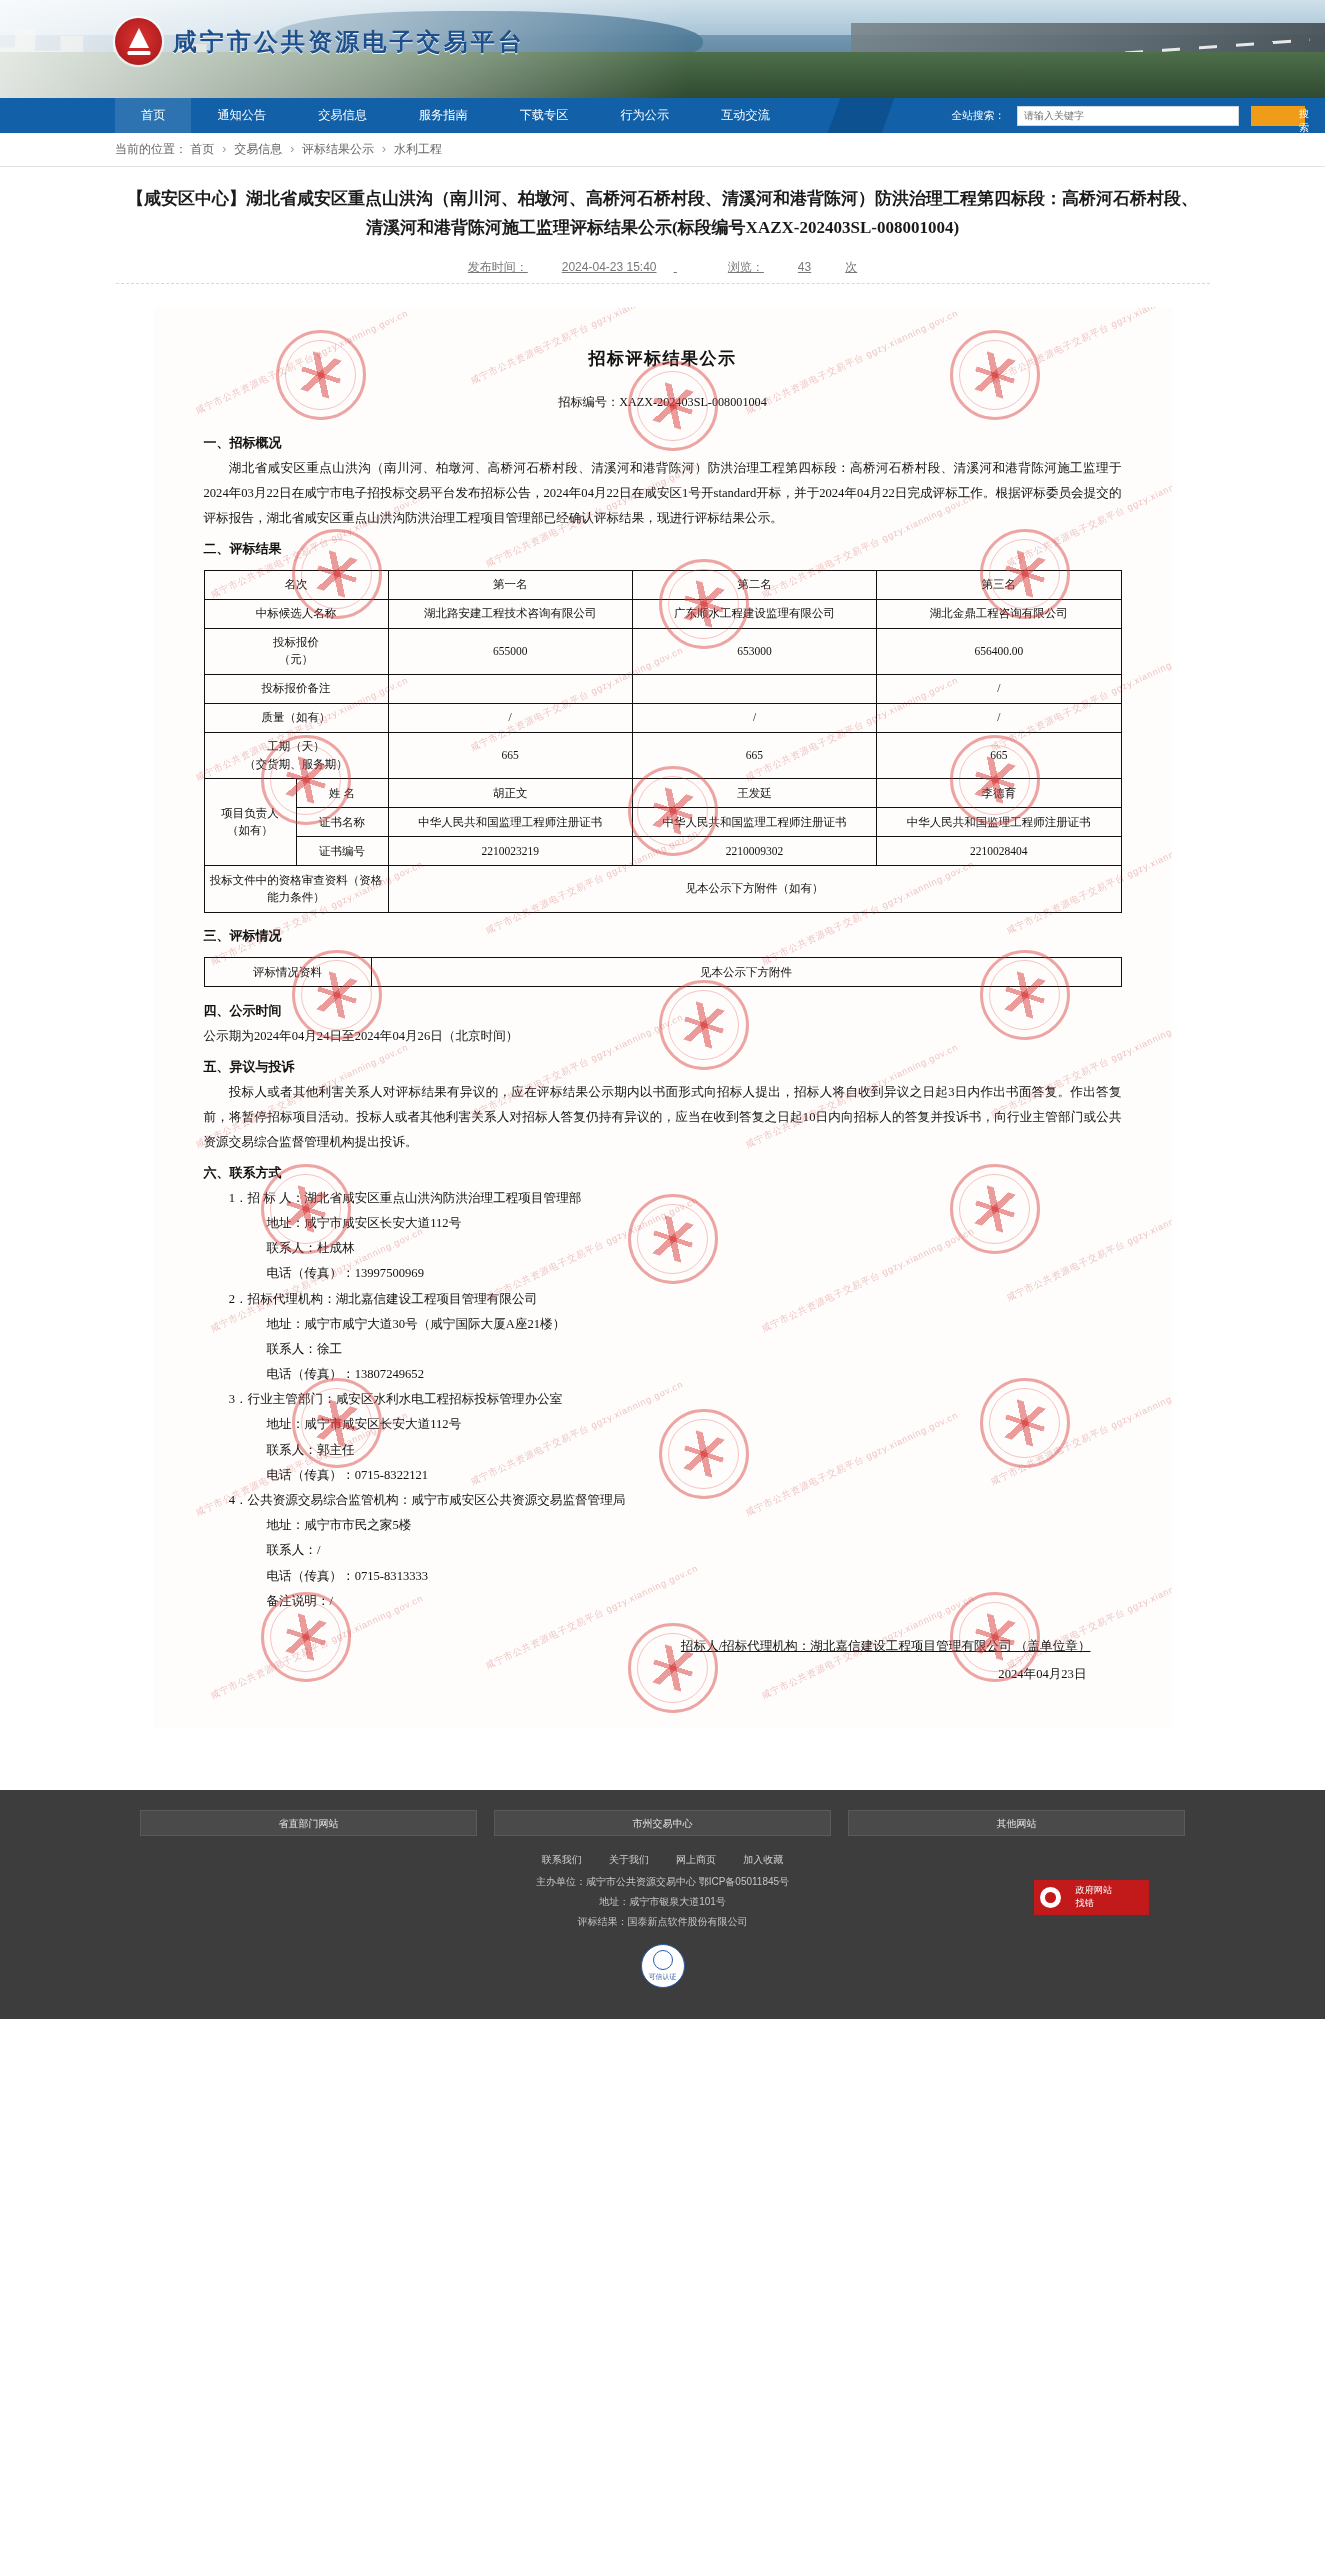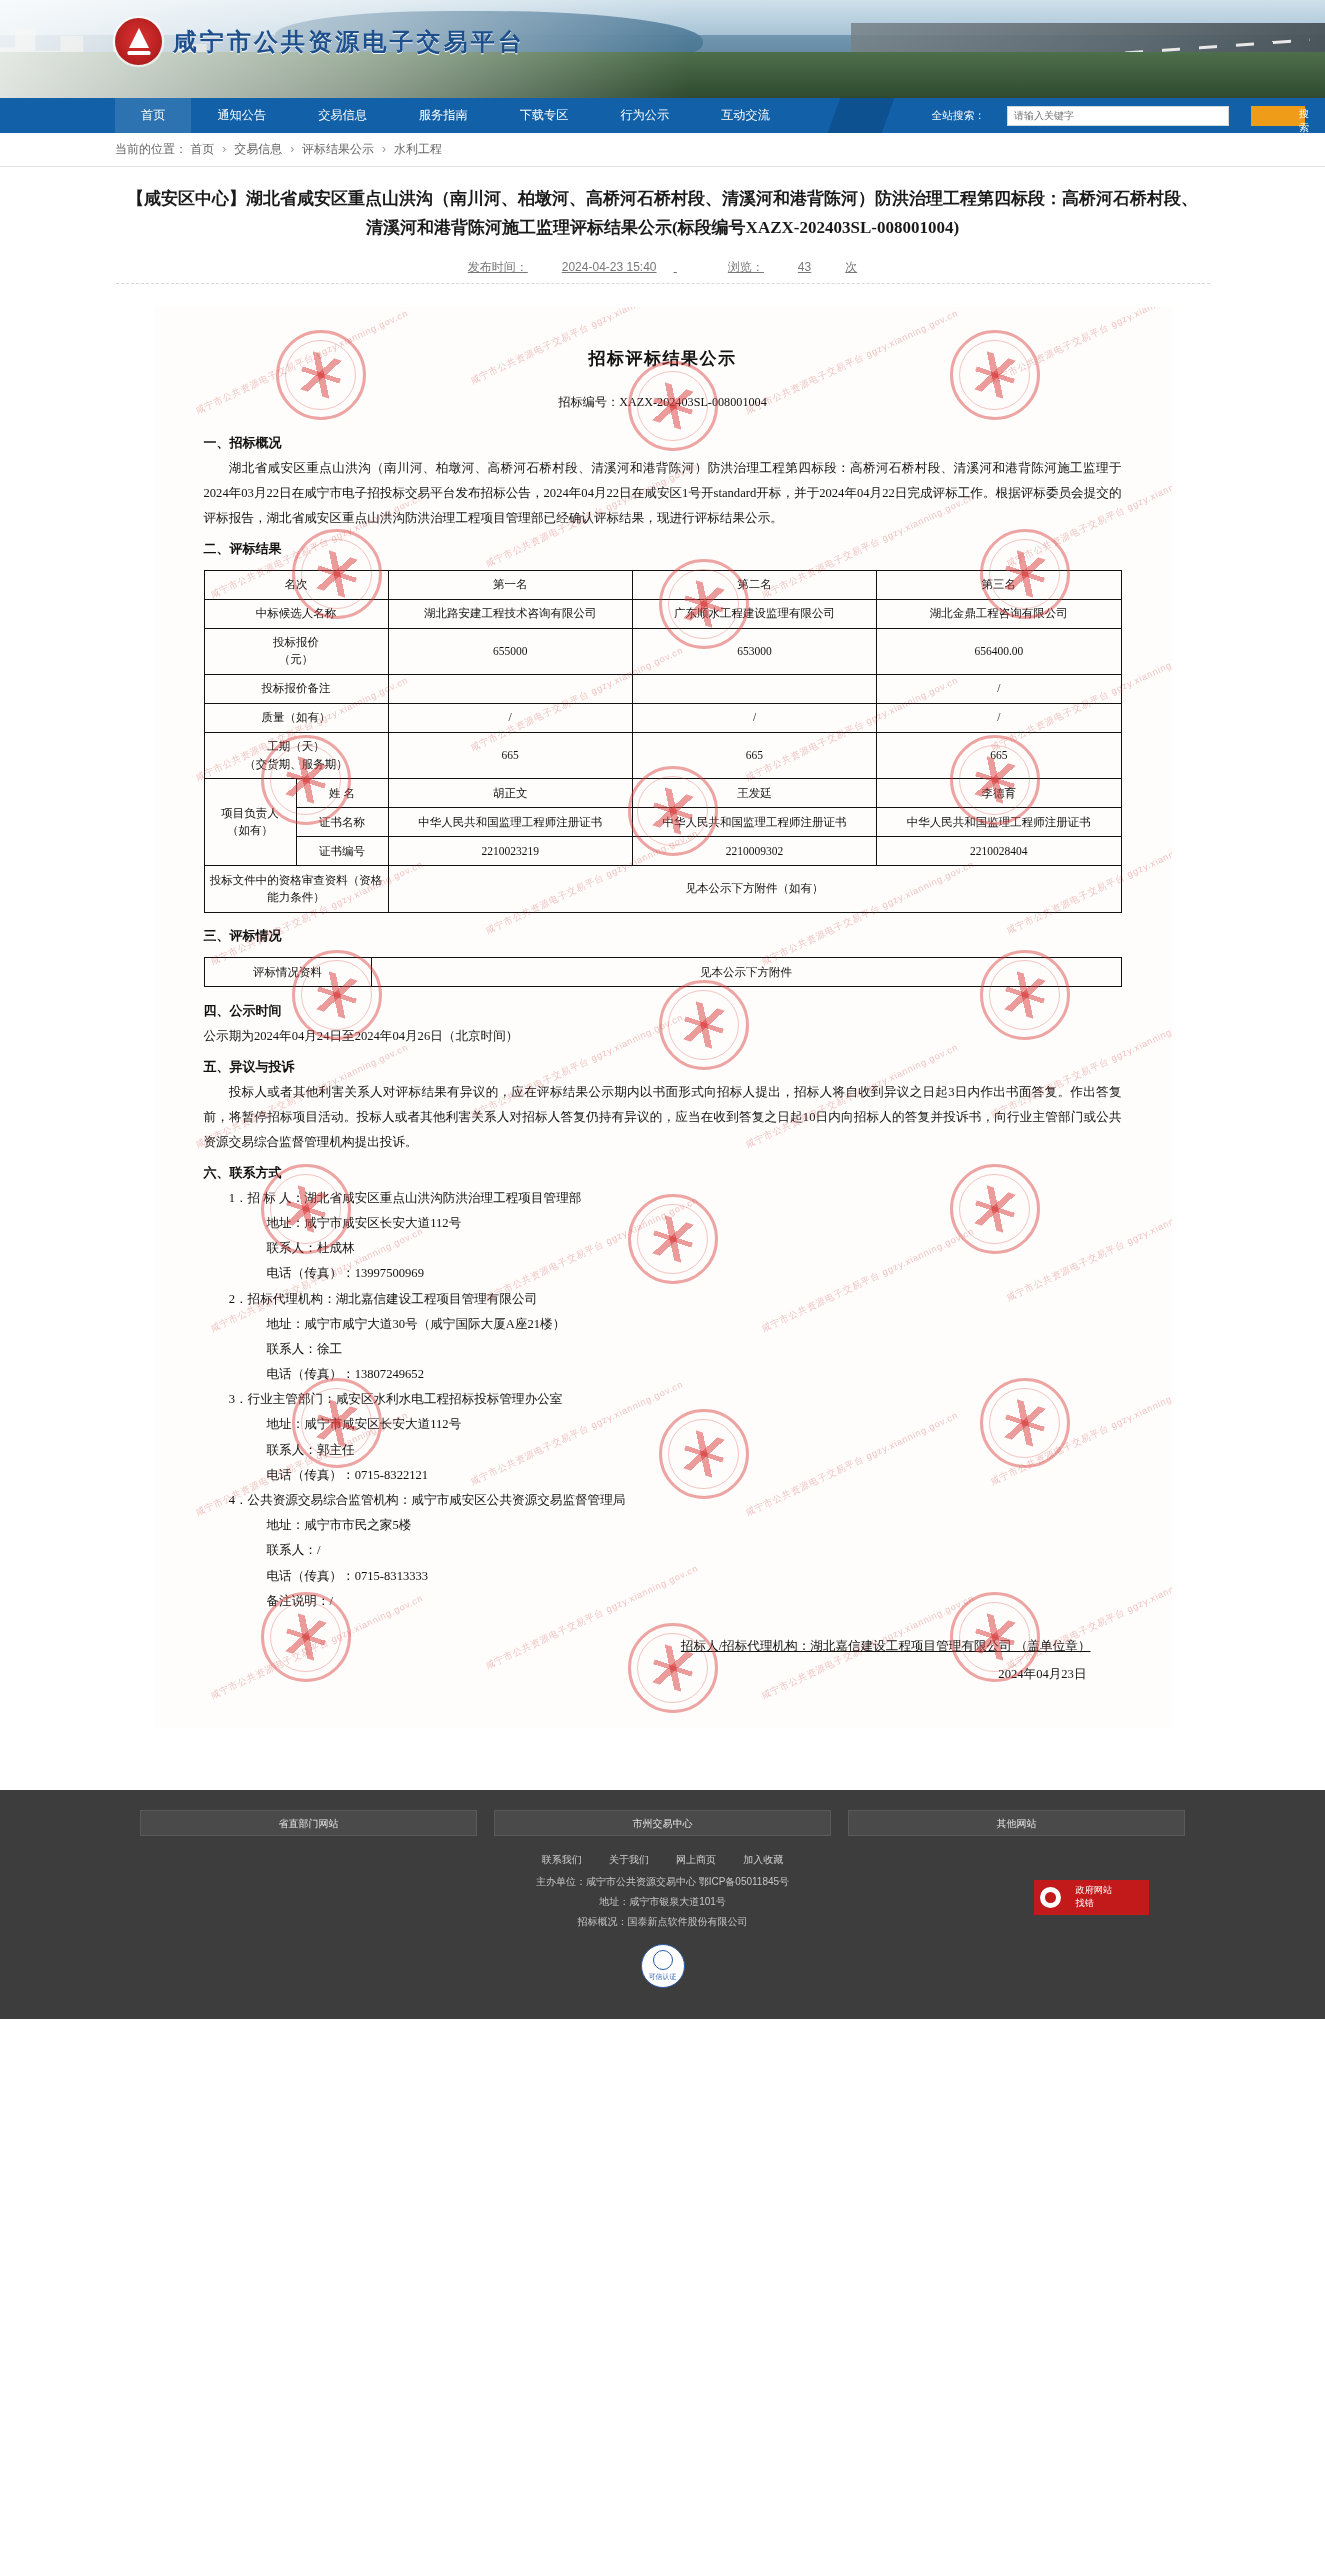--- a/index.html
+++ b/index.html
@@ -84,21 +84,21 @@
   .nav-item {
     color:#fff; font-size:12.2px; padding:0 26px; line-height:35px; cursor:pointer;
     white-space:nowrap;
   }
   .nav-item.active { background: rgba(255,255,255,.12); }
   .nav-slant {
     position:absolute; left:834px; top:0; width:54px; height:35px;
     background:#0d5190; transform: skewX(-20deg);
   }
   .search-area {
-    position:absolute; right:20px; top:0; height:35px; display:flex; align-items:center; gap:22px;
+    position:absolute; right:20px; top:0; height:35px; display:flex; align-items:center; gap:12px;
   }
   .search-label { color:#fff; font-size:10.7px; }
   .search-input {
     width:222px; height:20px; border:0.8px solid #cfd8df; background:#fff;
     font-size:10px; padding:0 6.1px; color:#666; outline:none;
   }
   .search-btn {
     width:44px; height:20px; background:#ef9c18; color:#fff; border:none;
     font-size:10px; cursor:pointer;padding-left:48px;
   }
@@ -513,21 +513,21 @@
     </div>
     <div class="foot-links">
       <span>联系我们</span>
       <span>关于我们</span>
       <span>网上商页</span>
       <span>加入收藏</span>
     </div>
     <div class="foot-info">
       <div>主办单位：咸宁市公共资源交易中心  鄂ICP备05011845号</div>
       <div>地址：咸宁市银泉大道101号</div>
-      <div>招标概况：国泰新点软件股份有限公司</div>
+      <div>评标结果：国泰新点软件股份有限公司</div>
     </div>
     <div class="gov-badge">
       <div class="circ"></div>
       <div>
         <div>政府网站</div>
         <div>找错</div>
       </div>
     </div>
     <div class="cert">
       <div class="cert-badge">

